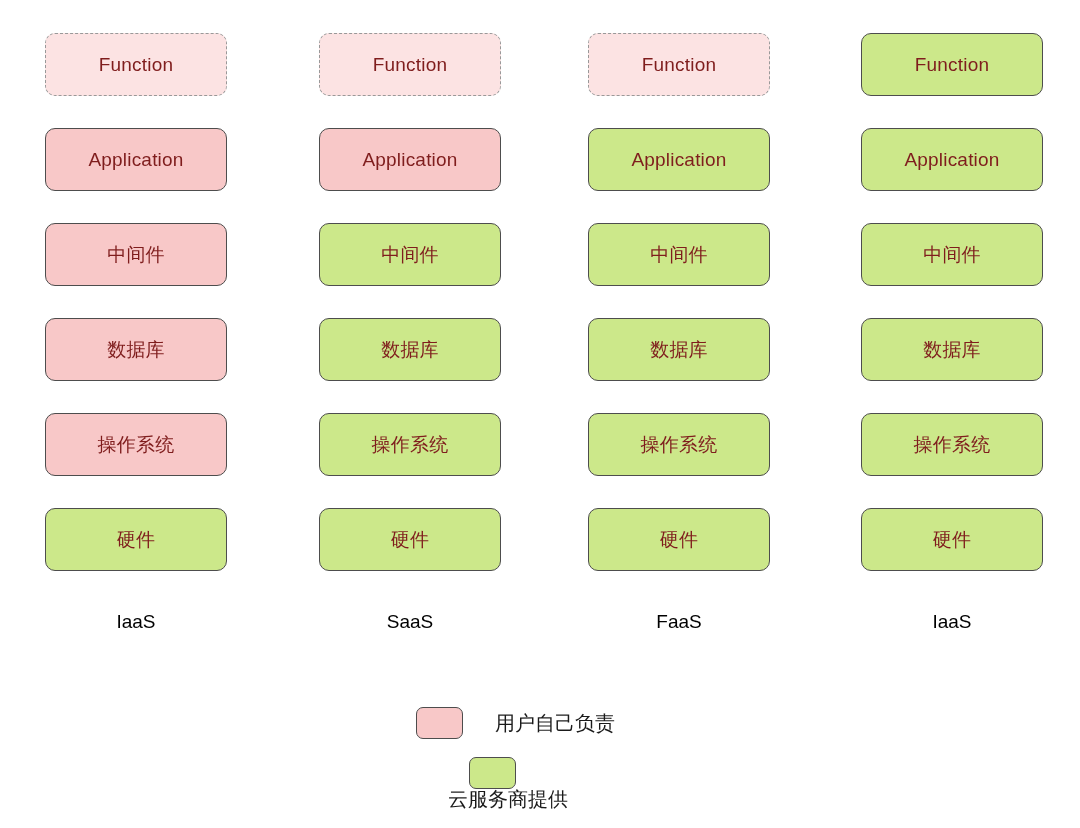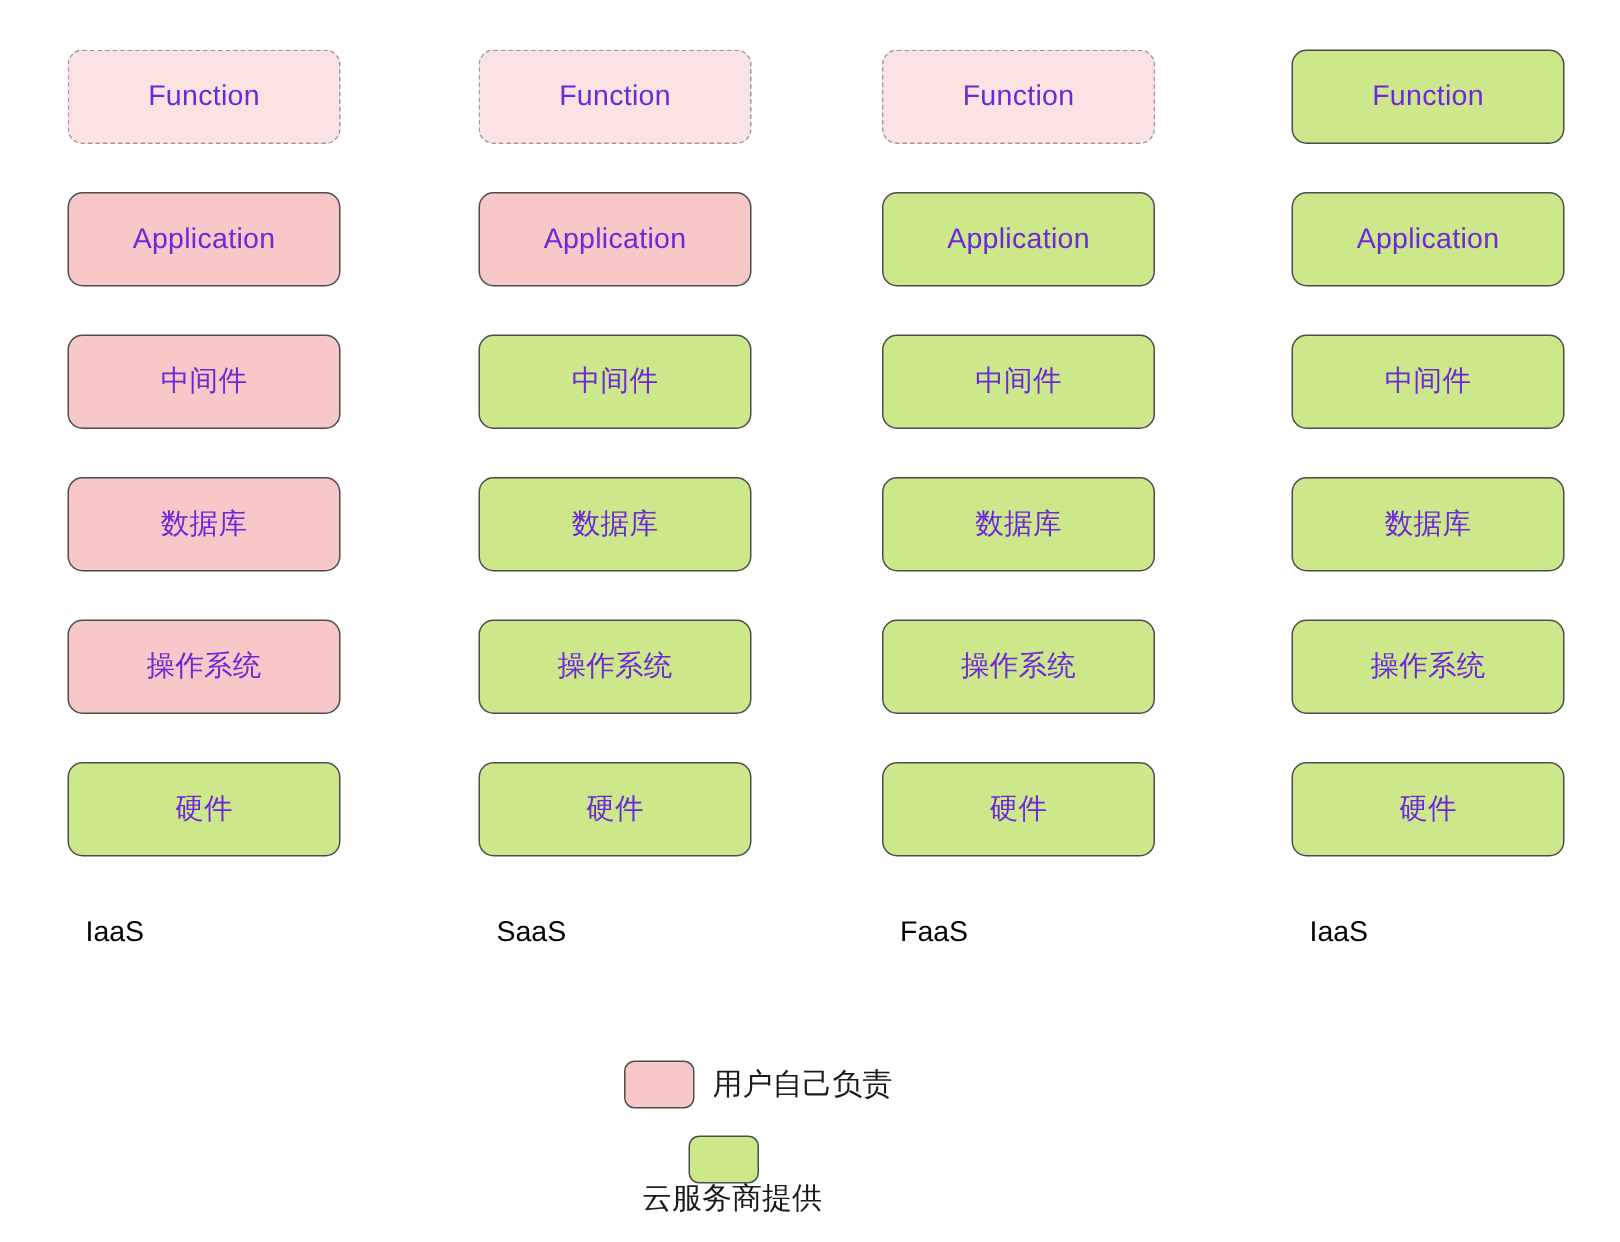--- a/index.html
+++ b/index.html
@@ -36,21 +36,21 @@
     width: 182px;
     height: 63px;
     box-sizing: border-box;
     border-radius: 10px;
     display: flex;
     align-items: center;
     justify-content: center;
     font-size: 19px;
     line-height: 1;
     letter-spacing: 0.2px;
-    color: #6d28d9;
+    color: #7f1d1d;
   }
 
   .cell.solid {
     border: 1.6px solid #4d4d4d;
   }
   .cell.dashed {
     border: 1.6px dashed #999999;
   }
 
   .fill-pink   { background: #f8c8c8; }
@@ -58,23 +58,23 @@
   .fill-green  { background: #cce88a; }
 
   .cell-label {
     display: block;
     white-space: nowrap;
   }
 
   .col-caption {
     position: absolute;
     width: 182px;
-    left: 12px;
+    left: 0;
     top: 612px;
-    text-align: left;
+    text-align: center;
     font-size: 19px;
     line-height: 1;
     color: #000000;
   }
 
   #legend {
     position: absolute;
     left: 416px;
     top: 706px;
     width: 320px;
@@ -88,21 +88,21 @@
   }
   .legend-swatch {
     width: 47px;
     height: 32px;
     box-sizing: border-box;
     border: 1.6px solid #4d4d4d;
     border-radius: 7px;
     flex: 0 0 auto;
   }
   .legend-text {
-    margin-left: 12px;
+    margin-left: 32px;
     font-size: 20px;
     line-height: 1;
     white-space: nowrap;
     color: #1a1a1a;
   }
 </style>
 </head>
 <body>
 
 <div id="diagram">

